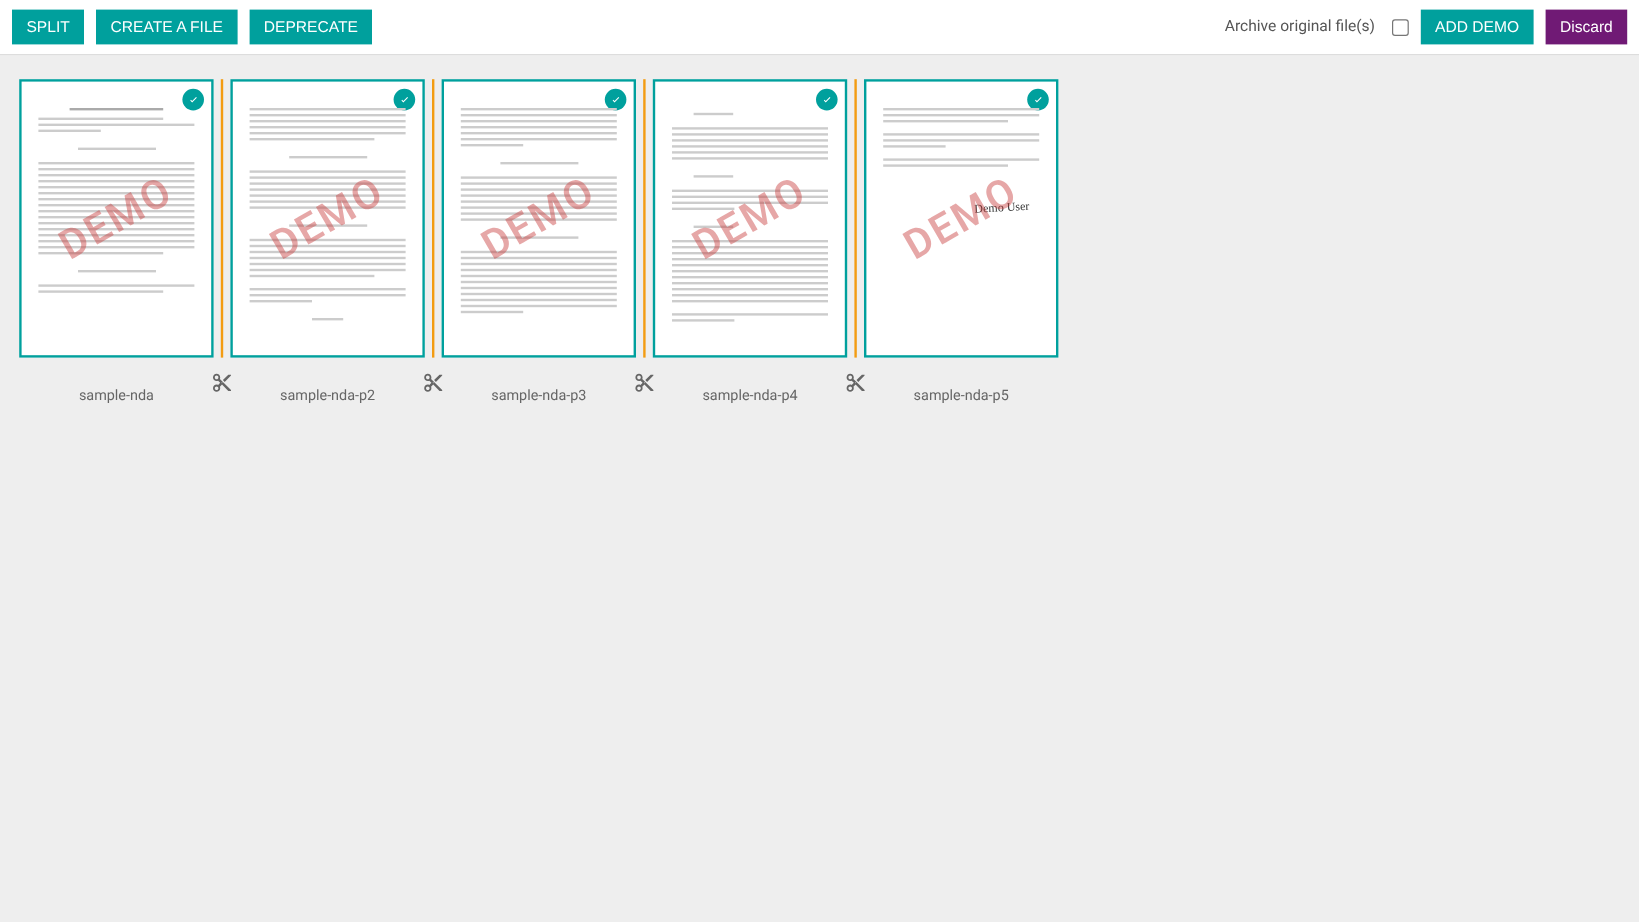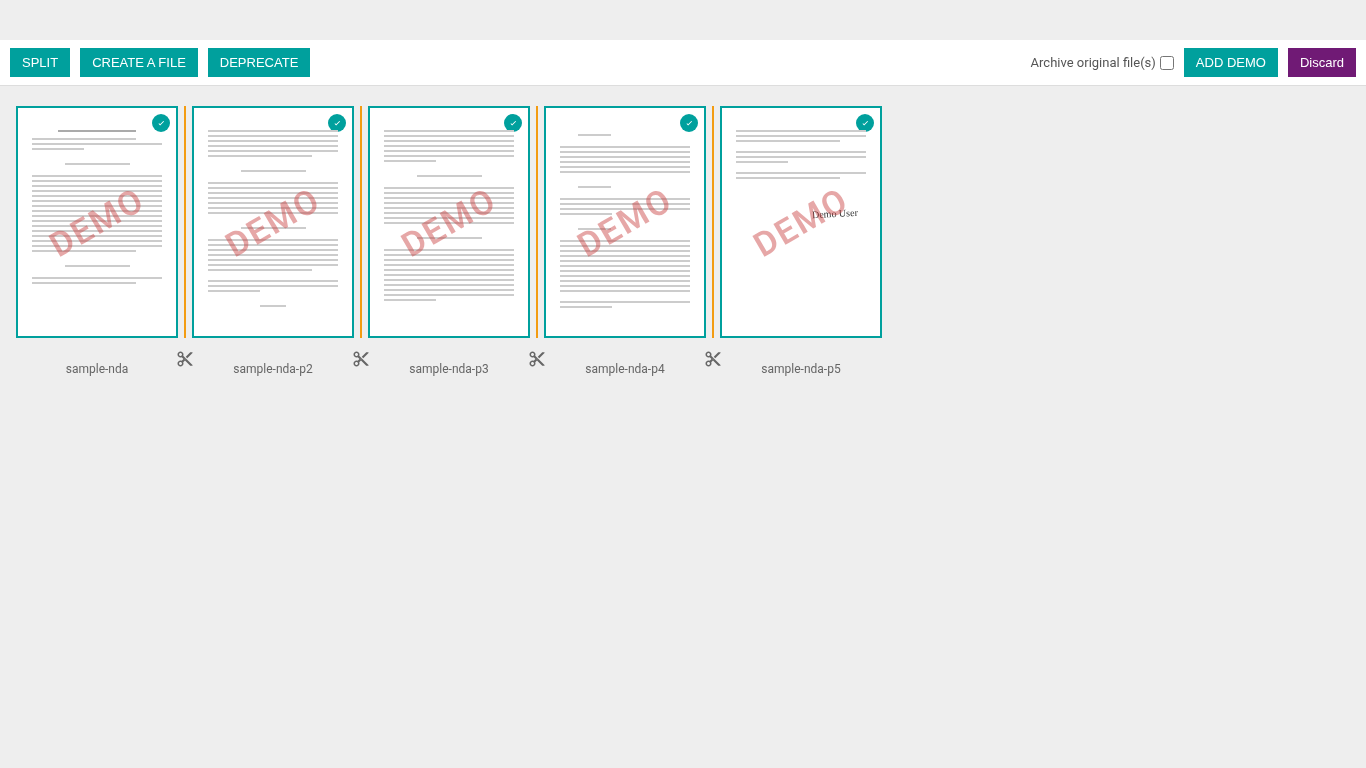--- a/index.html
+++ b/index.html
@@ -8,35 +8,34 @@
     background: #eeeeee;
     font-size: 13px;
     color: #333;
   }
   .toolbar {
     display: flex;
     align-items: center;
     padding: 8px 10px;
     background: #fff;
     border-bottom: 1px solid #ddd;
-    margin-top: 40px;
   }
   .toolbar-left { display: flex; gap: 10px; }
   .toolbar-right { margin-left: auto; display: flex; align-items: center; gap: 10px; }
   .btn {
     border: none;
     padding: 7px 12px;
     font-size: 13px;
     font-weight: 500;
     cursor: pointer;
     color: #fff;
   }
   .btn-teal { background: #00a09d; }
   .btn-red { background: #701a75; }
-  .checkbox-label { display: flex; align-items: center; gap: 4px; color: #555; font-size: 13px; }
+  .checkbox-label { display: flex; align-items: center; gap: 14px; color: #555; font-size: 13px; }
   .checkbox-label input { width: 14px; height: 14px; }
 
   .page-area {
     padding: 20px 10px;
     display: flex;
     align-items: flex-start;
     gap: 0;
   }
   .page-col {
     display: flex;

